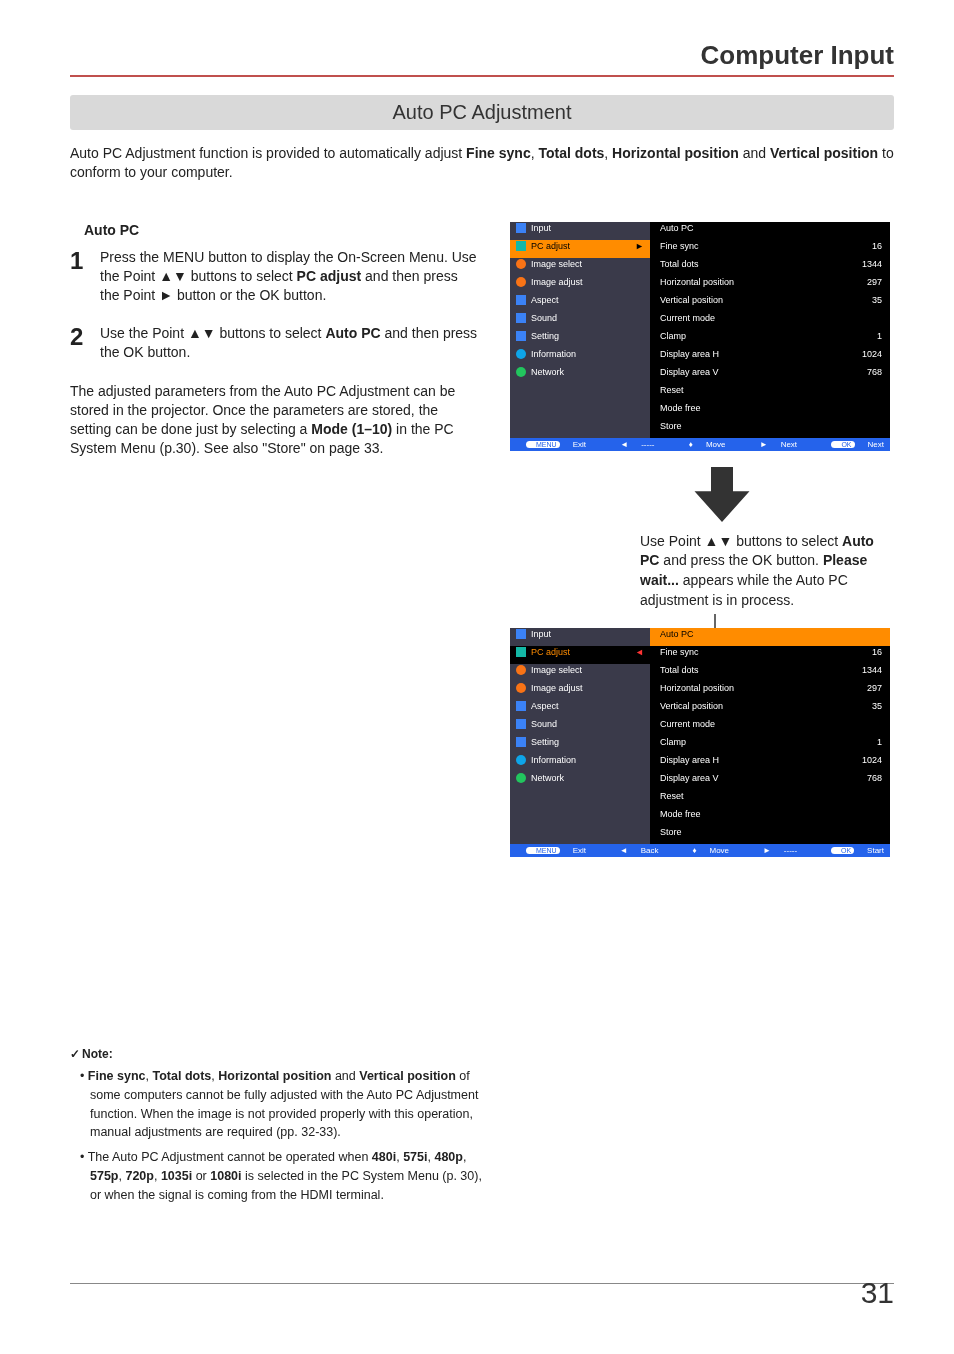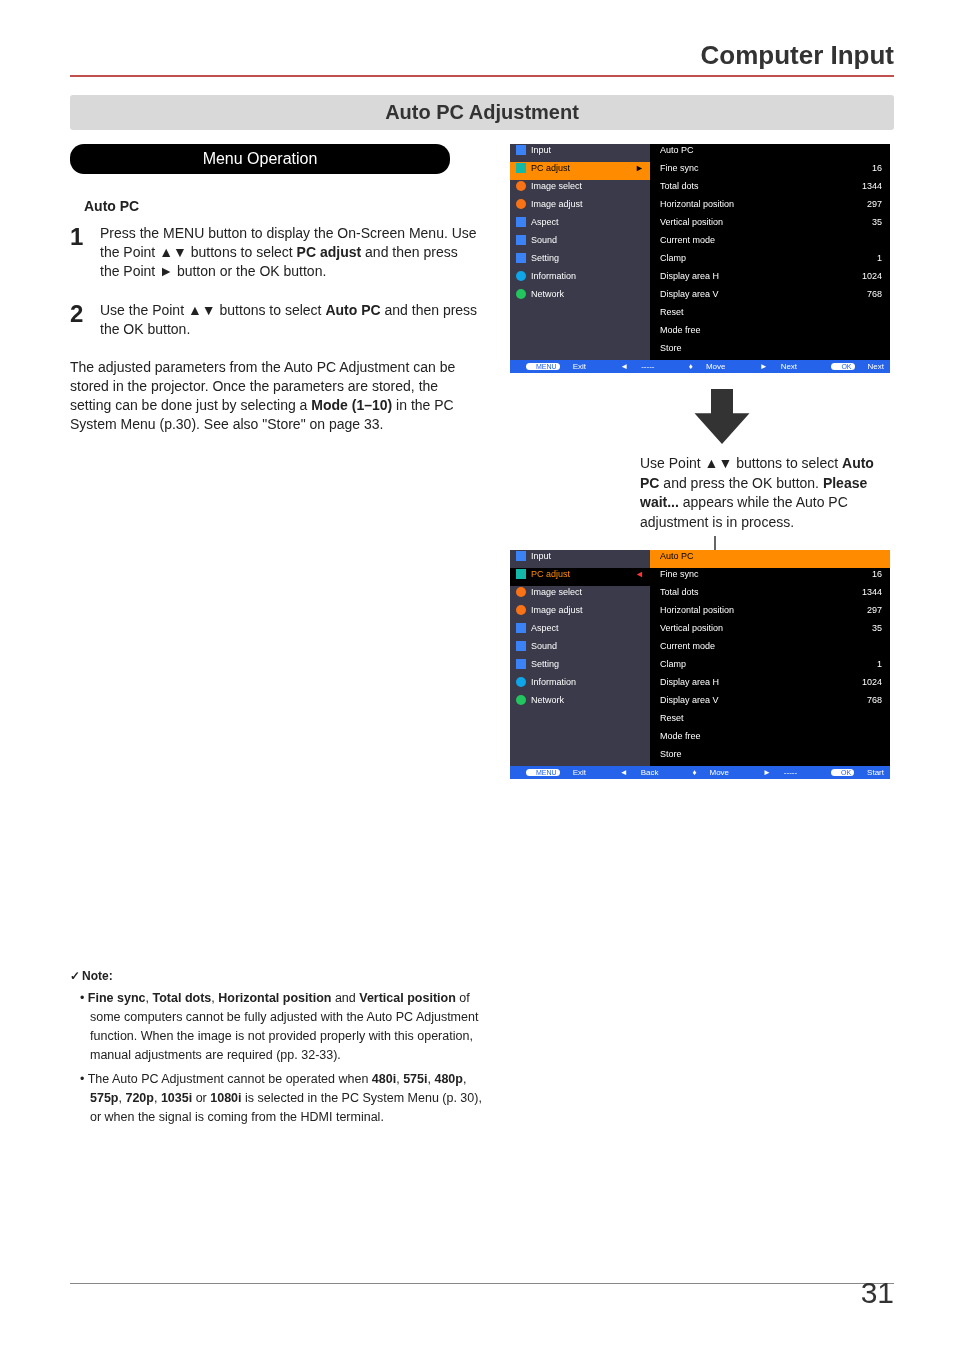--- a/index.html
+++ b/index.html
@@ -21,21 +21,21 @@
     font-weight: bold;
     color: #333;
     border-bottom: 2px solid #c0504d;
     padding-bottom: 4px;
     margin-bottom: 18px;
   }
   .section-banner {
     background: #d9d9d9;
     color: #333;
     font-size: 20px;
-    font-weight: bold;
+    font-weight: normal;
     text-align: center;
     padding: 6px 0;
     border-radius: 3px;
     margin-bottom: 14px;
   }
   .intro {
     font-size: 14px;
     line-height: 1.35;
     margin-bottom: 40px;
   }
@@ -197,25 +197,27 @@
 </style>
 </head>
 <body>
 
 <div class="page">
 
   <div class="chapter-title">Computer Input</div>
 
   <div class="section-banner">Auto PC Adjustment</div>
 
+  <p class="intro">
+    <span>Auto PC Adjustment function is provided to automatically adjust </span><b>Fine sync</b><span>, </span><b>Total dots</b><span>, </span><b>Horizontal position</b><span> and </span><b>Vertical position</b><span> to conform to your computer.</span>
+  </p>
 
   <div class="columns">
 
     <div class="col-left">
-      <div class="menu-op-banner">Menu Operation</div>
 
       <div class="subhead">Auto PC</div>
 
       <div class="step">
         <div class="step-num">1</div>
         <div class="step-text">
           <span>Press the MENU button to display the On-Screen Menu. Use the Point ▲▼ buttons to select </span><b>PC adjust</b><span> and then press the Point ► button or the OK button.</span>
         </div>
       </div>
 

